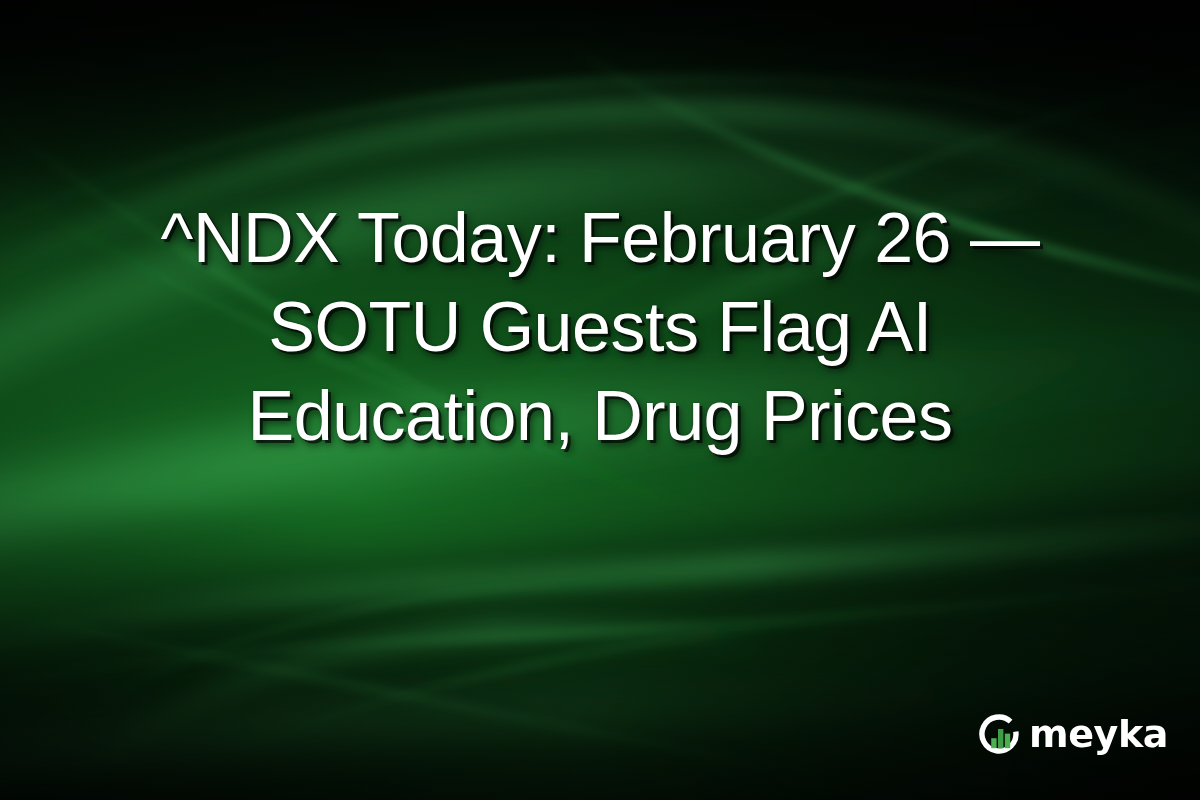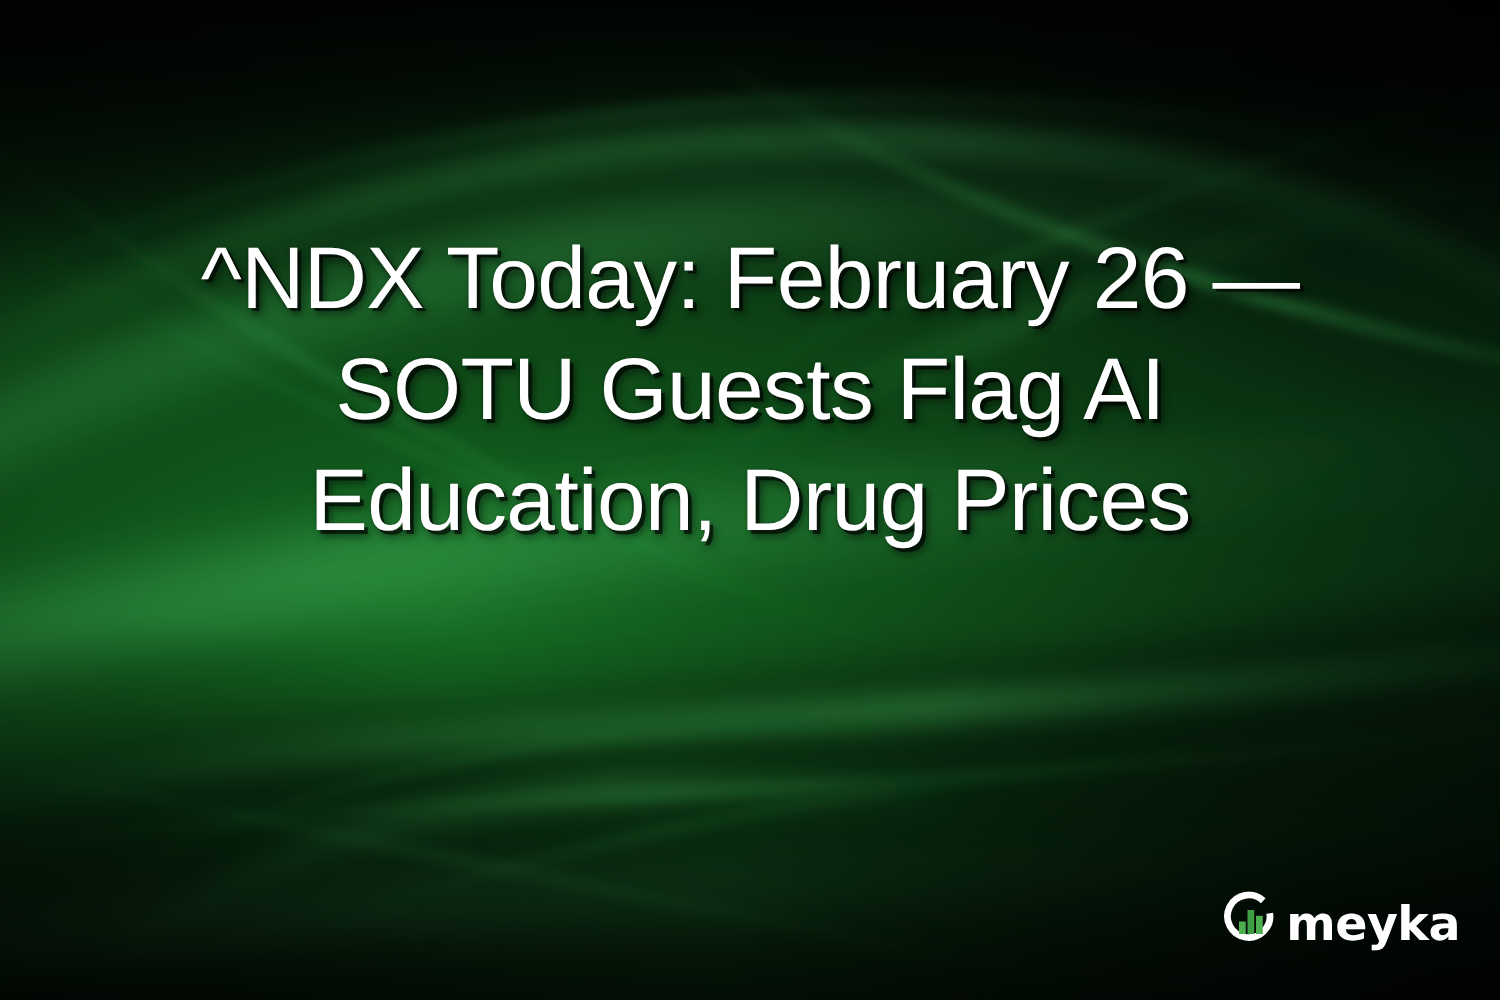--- a/index.html
+++ b/index.html
@@ -55,41 +55,40 @@
   .title-wrap {
     position: absolute;
     left: 0;
     right: 0;
     top: 178px;
     text-align: center;
     padding: 0 60px;
     box-sizing: border-box;
   }
   .title {
-    margin: 0;
+    margin: 16px;
     font-family: "Liberation Sans", sans-serif;
     font-weight: 400;
     font-size: 70px;
     line-height: 89px;
     letter-spacing: -0.5px;
     color: #ffffff;
     text-shadow:
       3px 3px 0 rgba(0,0,0,0.62),
       4px 5px 7px rgba(0,0,0,0.55),
       0 0 2px rgba(0,0,0,0.35);
     white-space: pre-line;
   }
 
   
   .logo {
     position: absolute;
     right: 32px;
     bottom: 38px;
     display: flex;
-    align-items: center;
     gap: 7px;
   }
   .logo-mark { display: block; }
   .logo-word {
     font-family: "DejaVu Sans", sans-serif;
     font-weight: 700;
     font-size: 38px;
     line-height: 1;
     color: #ffffff;
     letter-spacing: -0.4px;

